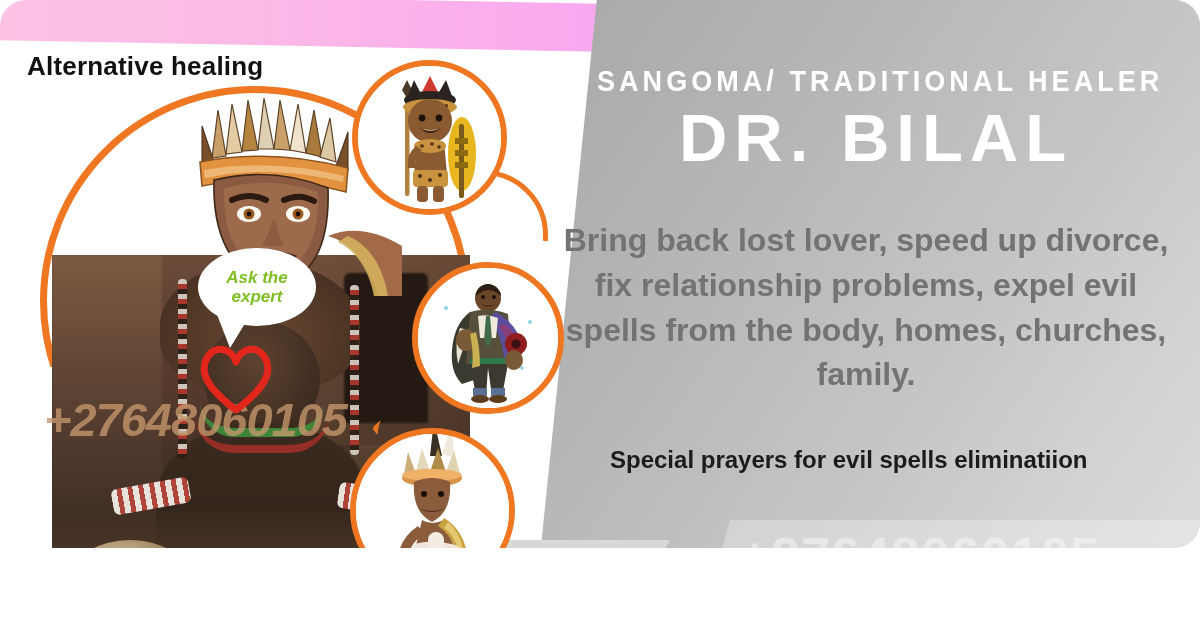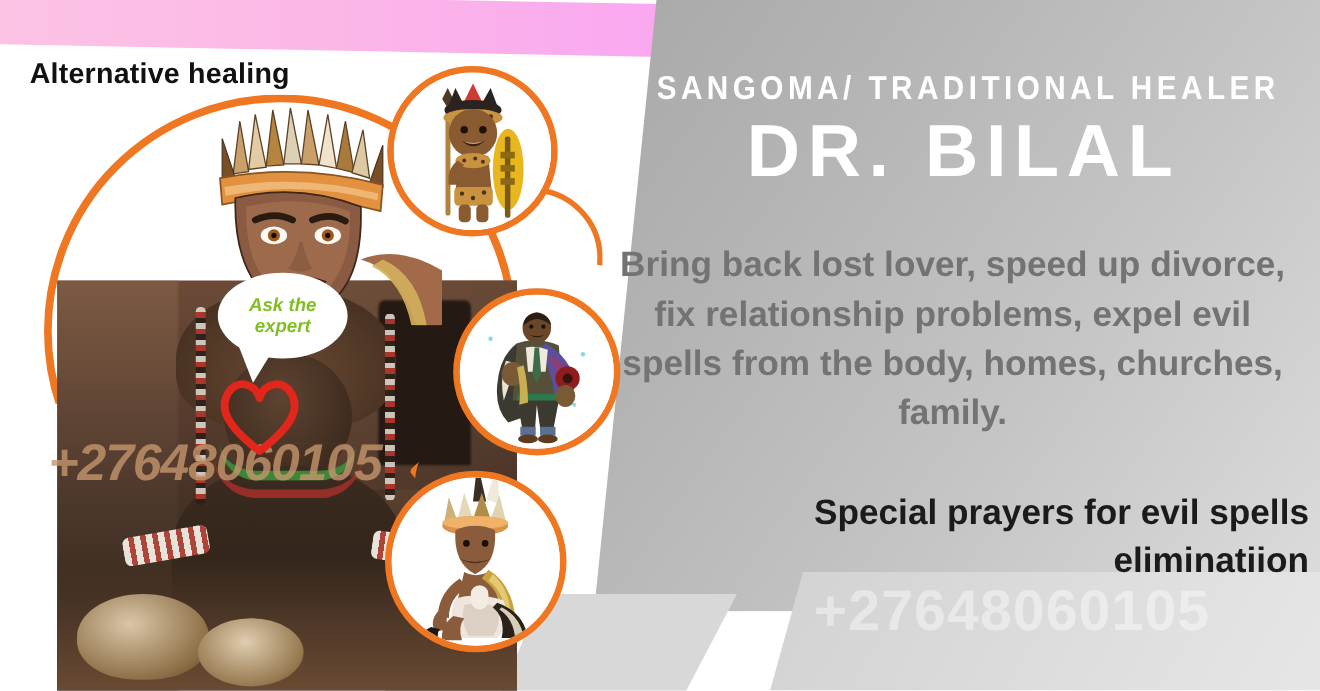--- a/index.html
+++ b/index.html
@@ -1,19 +1,19 @@
 <!DOCTYPE html>
 <html><head>
 <meta charset="utf-8">
 <style>
   * { margin:0; padding:0; box-sizing:border-box; }
   html,body { width:1200px; height:628px; overflow:hidden; background:#ffffff;
     font-family:"Liberation Sans", sans-serif; }
 
-  #canvas { position:relative; width:1200px; height:628px; background:#ffffff; overflow:hidden; }
+  #canvas { position:relative; width:1200px; height:548px; background:#ffffff; overflow:hidden;border-radius:26px; }
 
   
   .band-pink {
     position:absolute; left:-10px; top:-8px; width:610px; height:48px;
     background:linear-gradient(90deg,#fcc3e4 0%,#fbb6e8 55%,#f9a8f0 100%);
     transform:skewY(1.1deg); transform-origin:left top;
   }
   .band-salmon {
     position:absolute; left:888px; top:-10px; width:330px; height:52px;
     background:linear-gradient(90deg,#fd9180 0%,#fda47e 45%,#fdb97f 100%);
@@ -178,22 +178,22 @@
     font-size:67px; font-weight:bold; color:#ffffff;
     letter-spacing:7px; text-align:center; white-space:nowrap;
   }
   .red-copy {
     position:absolute; left:546px; top:218px; width:640px; z-index:25;
     font-size:32px; font-weight:bold; color:#737373;
     text-align:center; line-height:1.40;
   }
   .black-copy {
     position:absolute; left:610px; top:443px; width:580px; z-index:25;
-    font-size:32px; font-weight:bold; color:#1b1b1b;
-    text-align:right; line-height:1.38;
+    font-size:24px; font-weight:bold; color:#1b1b1b;
+    text-align:left; line-height:1.38;
   }
   .wm-right {
     position:absolute; left:640px; top:526px; width:560px; z-index:24;
     font-size:52px; font-weight:bold; color:rgba(255,255,255,.42);
     text-align:center; letter-spacing:1px; white-space:nowrap;
   }
 </style>
 </head>
 <body>
 

